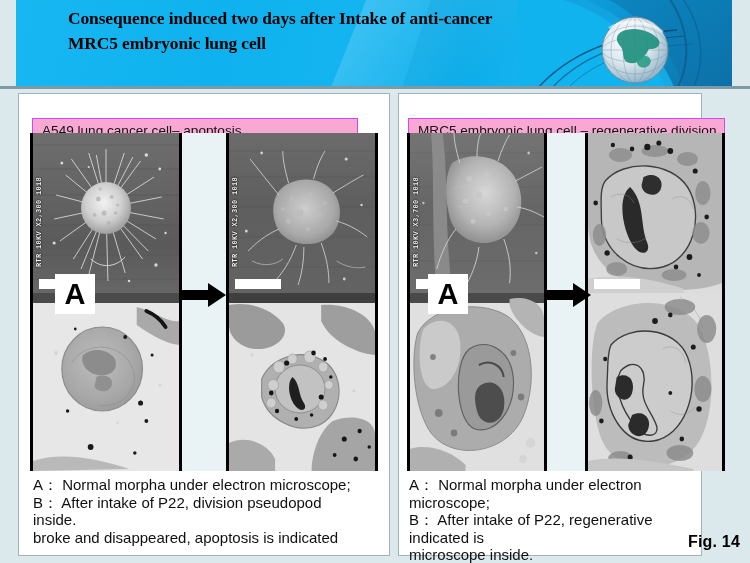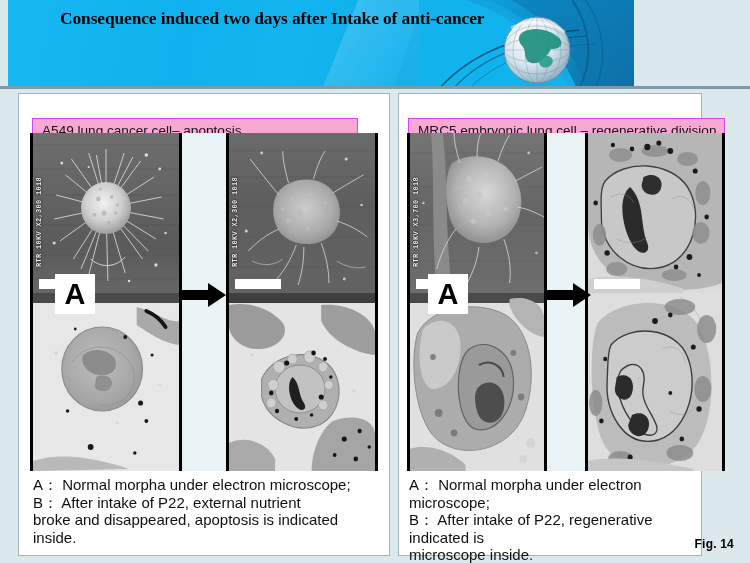--- a/index.html
+++ b/index.html
@@ -4,21 +4,21 @@
 <style>
   html,body{margin:0;padding:0;}
   body{
     width:750px;height:563px;overflow:hidden;
     background:#dce9ec;
     font-family:"Liberation Sans", sans-serif;
     position:relative;
   }
   
   .header{
-    position:absolute;left:8px;top:0;width:626px;height:89px;
+    position:absolute;left:16px;top:0;width:716px;height:89px;
     background:#00b0f0;
     background:linear-gradient(100deg,#17b7f2 0%,#0fb2ee 28%,#13b4f0 46%,#0aaeec 62%,#3ac4f5 100%);
     overflow:hidden;
   }
   .hdr-sheen{
     position:absolute;left:330px;top:-40px;width:210px;height:180px;
     background:linear-gradient(115deg,rgba(255,255,255,.20),rgba(255,255,255,0) 70%);
     transform:skewX(-22deg);
     pointer-events:none;
   }
@@ -141,22 +141,22 @@
     position:absolute;left:0;width:100%;
     font-size:15px;
     line-height:17.6px;
     color:#101010;
     box-sizing:border-box;
   }
   .panel-left .caption{top:382px;padding-left:14px;padding-right:6px;}
   .panel-right .caption{top:382px;padding-left:10px;padding-right:6px;}
 
   .figno{
-    position:absolute;right:16px;bottom:12px;
-    font-size:12px;font-weight:bold;color:#000;
+    position:absolute;right:10px;bottom:12px;
+    font-size:16px;font-weight:bold;color:#000;
     letter-spacing:.2px;
   }
 </style>
 </head>
 <body>
 
 <div class="header">
   <div class="hdr-sheen"></div>
   <div class="hdr-sheen2"></div>
 
@@ -196,20 +196,21 @@
              C 104 58, 108 52, 104 47 C 99 42, 98 36, 104 32 Z" fill="#1f8f7e" opacity=".92"></path>
     <path d="M122 56 C 130 54, 136 58, 133 64 C 129 70, 120 68, 120 62 Z" fill="#2a9c88" opacity=".9"></path>
     <circle cx="118" cy="50" r="33" fill="none" stroke="#6d8ea3" stroke-width="1"></circle>
     <path d="M92 28 C 104 20, 132 20, 146 32" stroke="#ffffff" stroke-width="2.4" fill="none" opacity=".5"></path>
     <path d="M150 -5 C 172 25, 175 60, 160 89" stroke="#07557f" stroke-width="2" fill="none" opacity=".6"></path>
     <path d="M163 -5 C 186 25, 189 60, 176 89" stroke="#07557f" stroke-width="1.4" fill="none" opacity=".45"></path>
   </svg>
 
   <div class="title">
     <div>Consequence induced two days after Intake of anti-cancer</div>
+    <div>MRC5 embryonic lung cell</div>
   </div>
 </div>
 <div class="hdr-base"></div>
 
 <div class="panel panel-left">
 
   <div class="panel-title">A549 lung cancer cell– apoptosis</div>
 
   <div class="figblock">
 
@@ -438,23 +439,23 @@
 
     </div>
 
     <svg class="arrow" viewBox="0 0 46 26">
       <path d="M0 8 L28 8 L28 1 L46 13 L28 25 L28 18 L0 18 Z" fill="#000"></path>
     </svg>
   </div>
 
   <div class="caption">
     <div>A：  Normal morpha under electron microscope;</div>
-    <div>B：  After intake of P22,  external nutrient</div>
+    <div>B：  After intake of P22,  division pseudopod</div>
+    <div>inside.</div>
     <div>broke and disappeared,  apoptosis is indicated</div>
-    <div>inside.</div>
   </div>
 </div>
 
 <div class="panel panel-right">
 
   <div class="panel-title">MRC5 embryonic lung cell – regenerative division</div>
 
   <div class="figblock">
 
     <div class="col colA">

